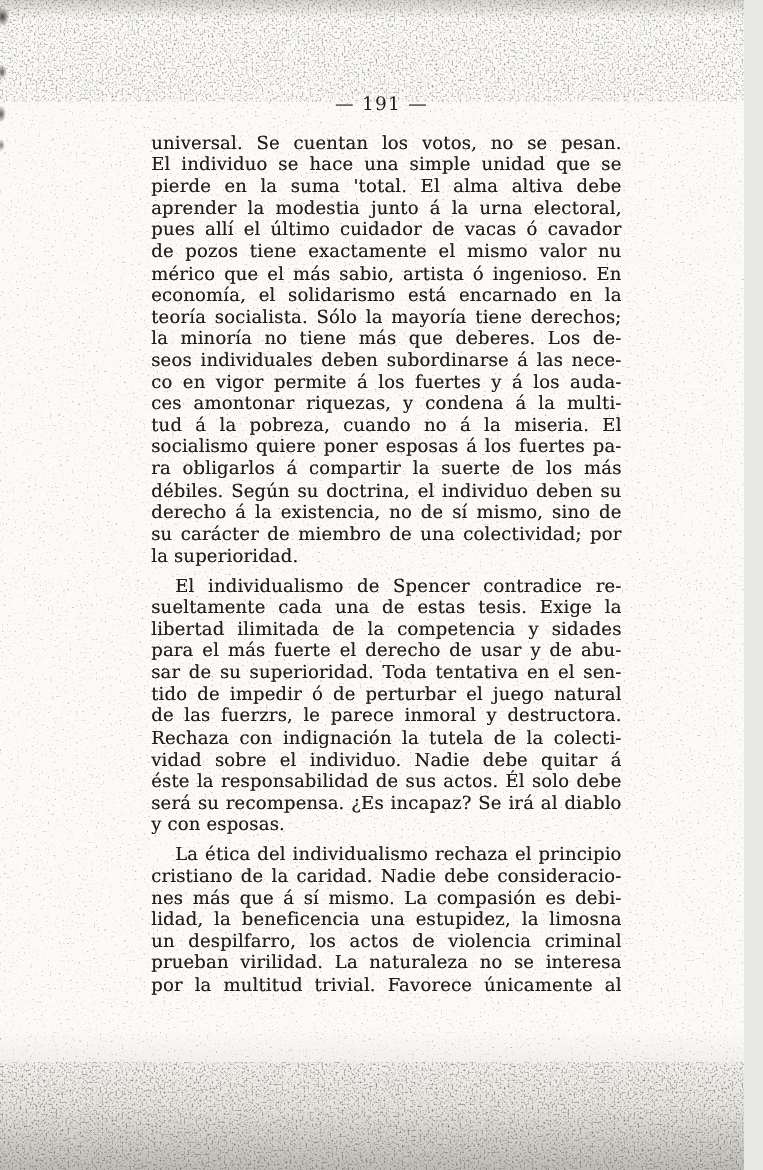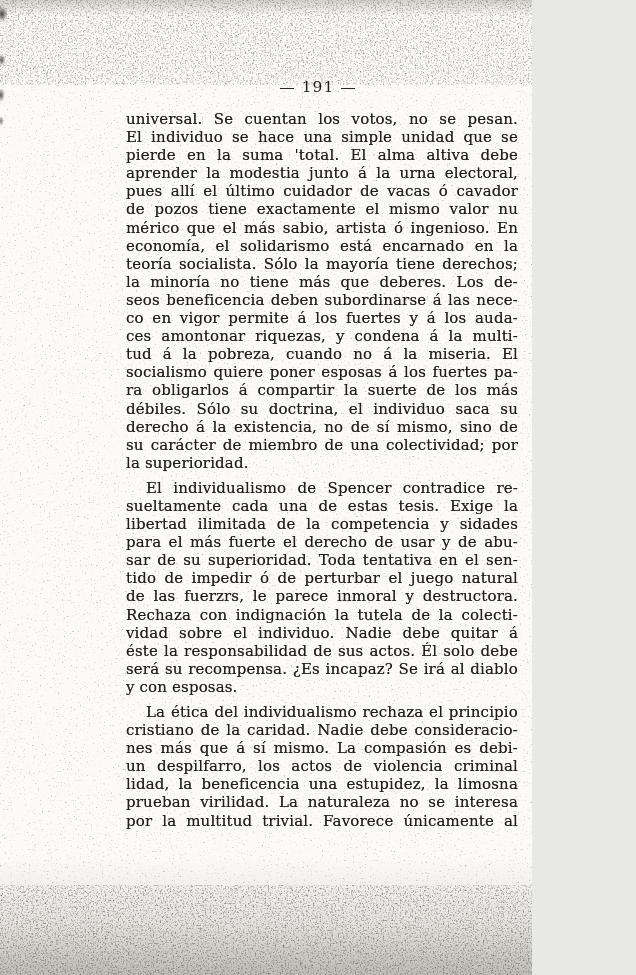--- a/index.html
+++ b/index.html
@@ -2,21 +2,21 @@
 <html style="--paper: #fbfaf6; --ink: #201e1b;"><head>
 <meta charset="utf-8">
 <style>
   :root{
     --paper:#fbfaf6;
     --ink:#201e1b;
   }
   html,body{margin:0;padding:0;background:#e8e8e4;}
   .page{
     position:relative;
-    width:532px;height:975px;
+    width:620px;height:975px;
     background:var(--paper);
     overflow:hidden;
     font-family:"DejaVu Serif","Liberation Serif",serif;
     color:var(--ink);
   }
   .grain{position:absolute;left:0;top:0;z-index:3;pointer-events:none;}
   .wash-top{
     position:absolute;left:0;top:0;width:636px;height:16px;z-index:2;
     background:linear-gradient(to bottom, rgba(108,106,98,0.28), rgba(108,106,98,0));
   }
@@ -89,27 +89,27 @@
         <div class="line">universal. Se cuentan los votos, no se pesan.</div>
         <div class="line">El individuo se hace una simple unidad que se</div>
         <div class="line">pierde en la suma 'total. El alma altiva debe</div>
         <div class="line">aprender la modestia junto á la urna electoral,</div>
         <div class="line">pues allí el último cuidador de vacas ó cavador</div>
         <div class="line">de pozos tiene exactamente el mismo valor nu</div>
         <div class="line">mérico que el más sabio, artista ó ingenioso. En</div>
         <div class="line">economía, el solidarismo está encarnado en la</div>
         <div class="line">teoría socialista. Sólo la mayoría tiene derechos;</div>
         <div class="line">la minoría no tiene más que deberes. Los de-</div>
-        <div class="line">seos beneficencia deben subordinarse á las nece-</div>
+        <div class="line">seos individuales deben subordinarse á las nece-</div>
         <div class="line">co en vigor permite á los fuertes y á los auda-</div>
         <div class="line">ces amontonar riquezas, y condena á la multi-</div>
         <div class="line">tud á la pobreza, cuando no á la miseria. El</div>
         <div class="line">socialismo quiere poner esposas á los fuertes pa-</div>
         <div class="line">ra obligarlos á compartir la suerte de los más</div>
-        <div class="line">débiles. Sólo su doctrina, el individuo saca su</div>
+        <div class="line">débiles. Según su doctrina, el individuo deben su</div>
         <div class="line">derecho á la existencia, no de sí mismo, sino de</div>
         <div class="line">su carácter de miembro de una colectividad; por</div>
         <div class="line last">la superioridad.</div>
       </div>
       <div class="para indent">
         <div class="line">El individualismo de Spencer contradice re-</div>
         <div class="line">sueltamente cada una de estas tesis. Exige la</div>
         <div class="line">libertad ilimitada de la competencia y sidades</div>
         <div class="line">para el más fuerte el derecho de usar y de abu-</div>
         <div class="line">sar de su superioridad. Toda tentativa en el sen-</div>
@@ -118,20 +118,20 @@
         <div class="line">Rechaza con indignación la tutela de la colecti-</div>
         <div class="line">vidad sobre el individuo. Nadie debe quitar á</div>
         <div class="line">éste la responsabilidad de sus actos. Él solo debe</div>
         <div class="line">será su recompensa. ¿Es incapaz? Se irá al diablo</div>
         <div class="line last">y con esposas.</div>
       </div>
       <div class="para indent">
         <div class="line">La ética del individualismo rechaza el principio</div>
         <div class="line">cristiano de la caridad. Nadie debe consideracio-</div>
         <div class="line">nes más que á sí mismo. La compasión es debi-</div>
+        <div class="line">lidad, la beneficencia una estupidez, la limosna</div>
         <div class="line">un despilfarro, los actos de violencia criminal</div>
-        <div class="line">lidad, la beneficencia una estupidez, la limosna</div>
         <div class="line">prueban virilidad. La naturaleza no se interesa</div>
         <div class="line">por la multitud trivial. Favorece únicamente al</div>
       </div>
     </div>
 
 </div>
 
 </body></html>

